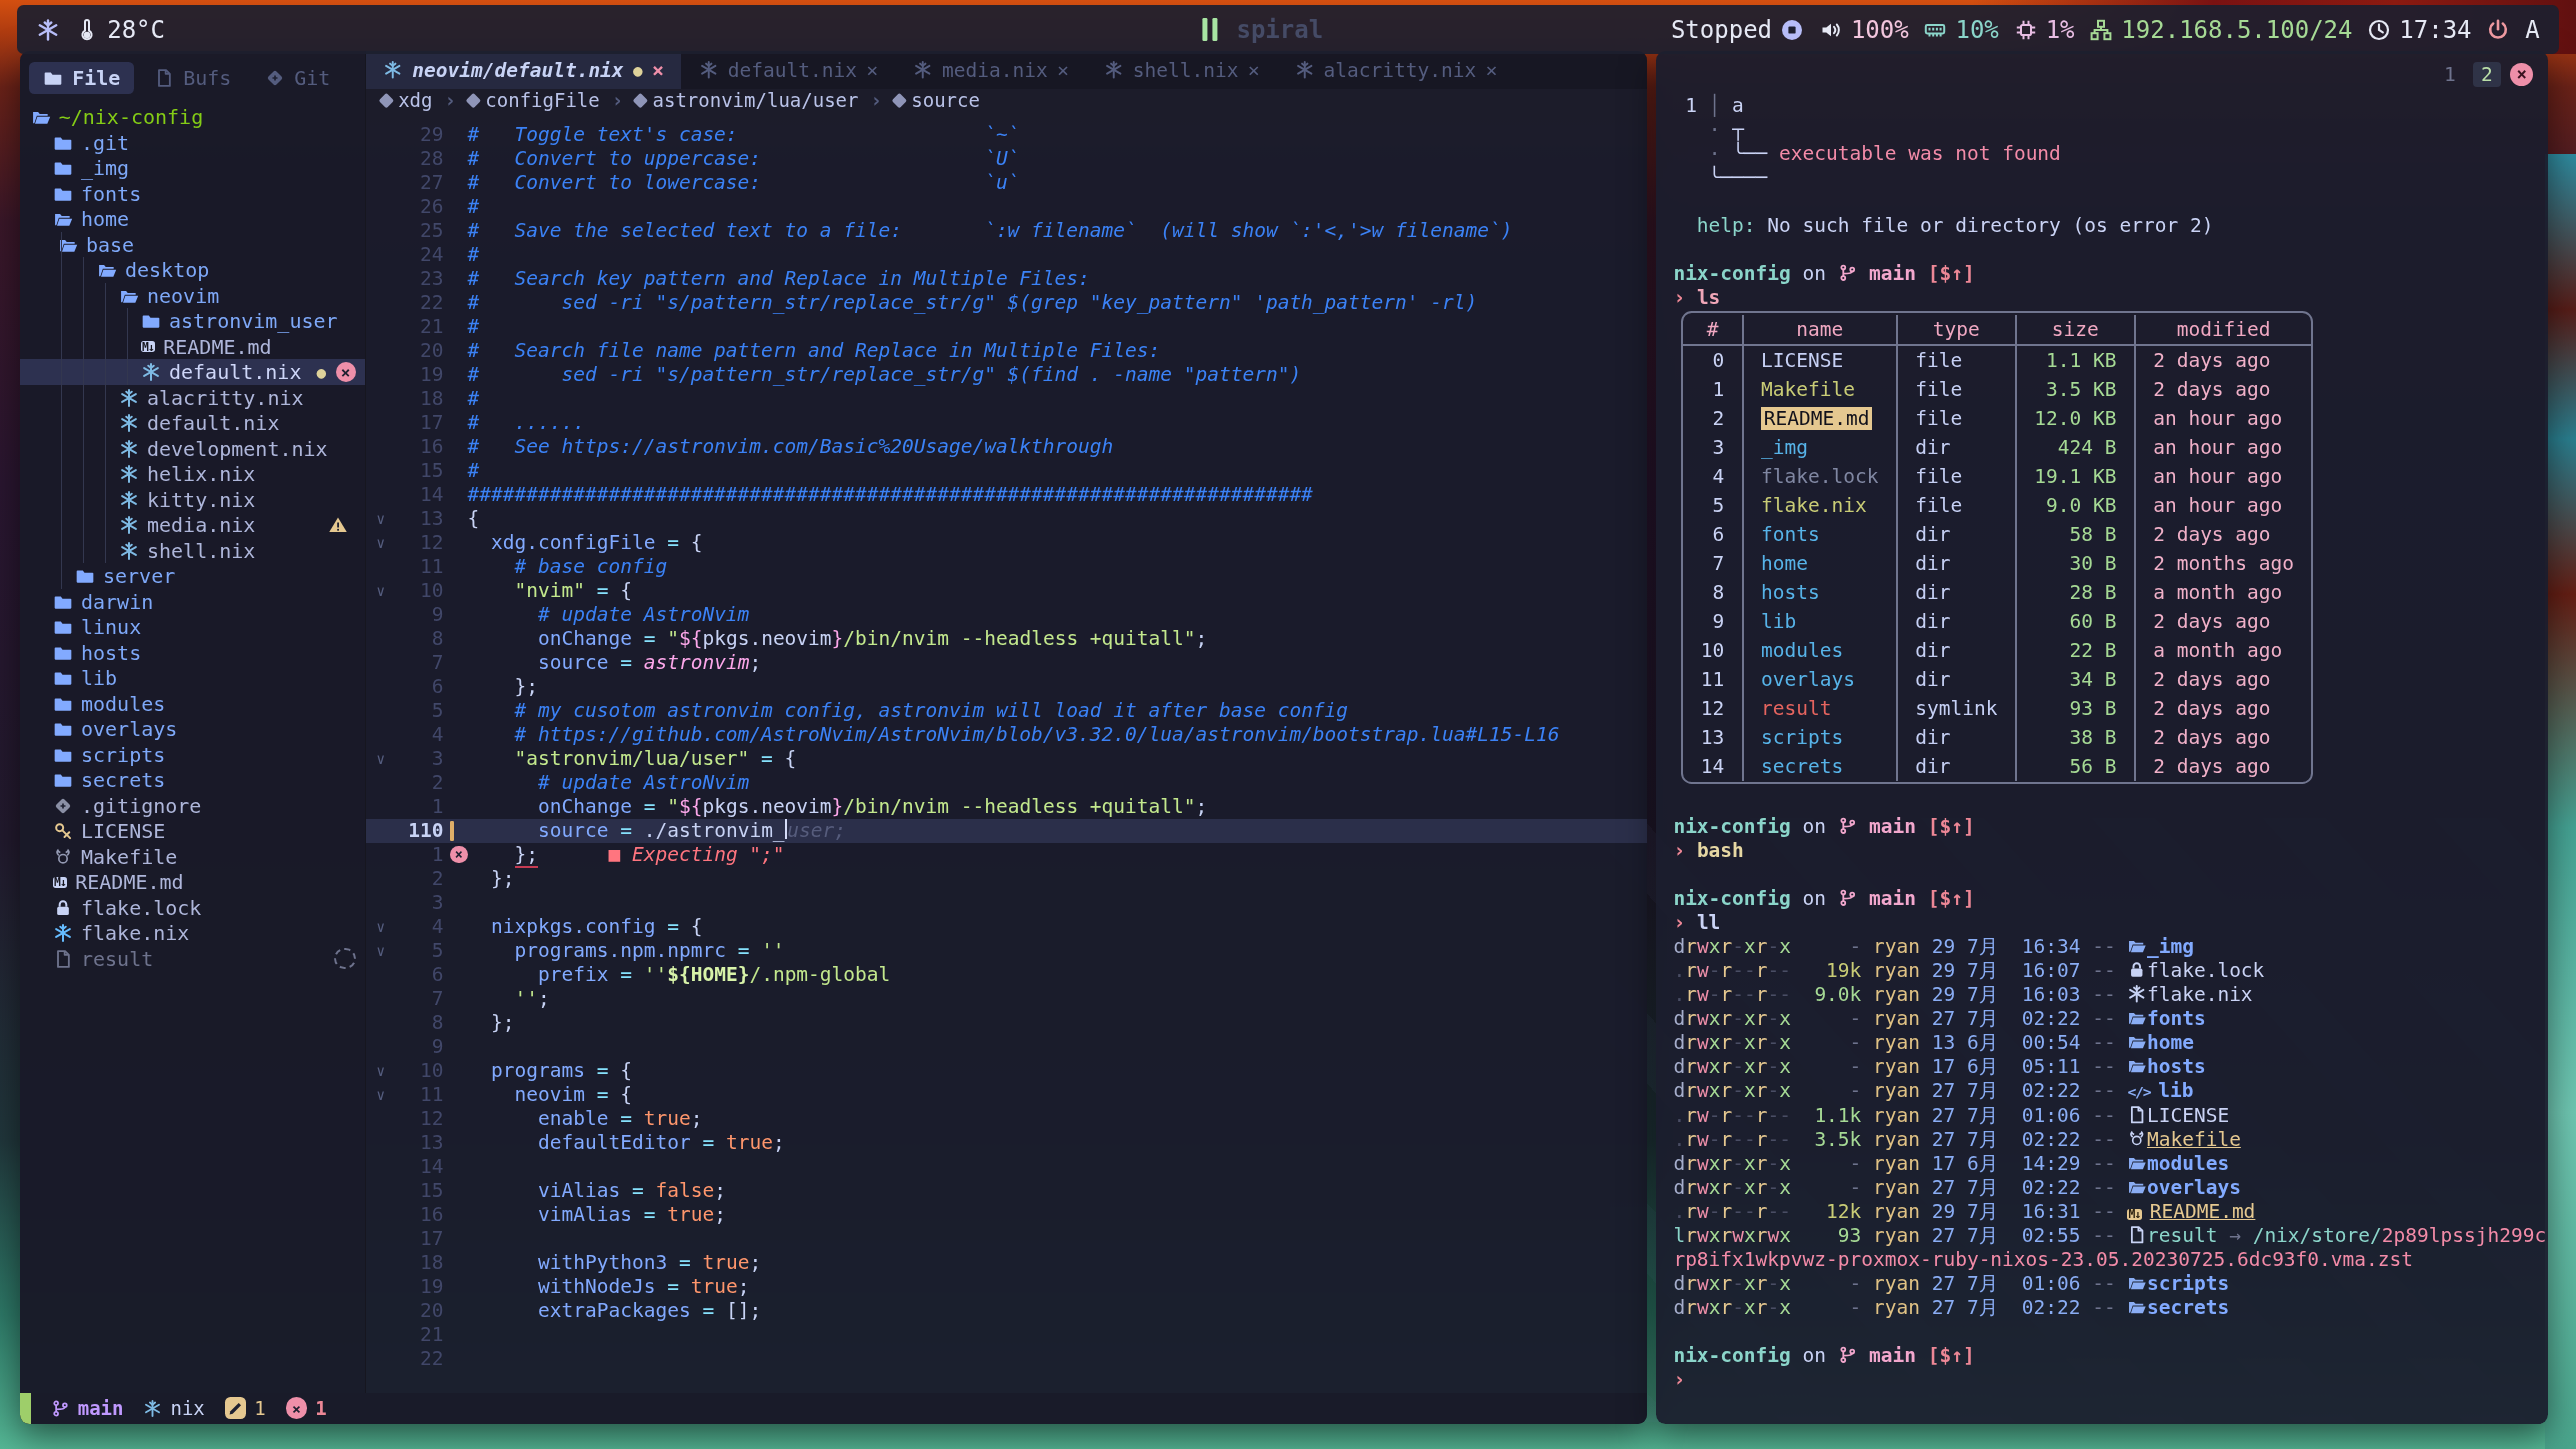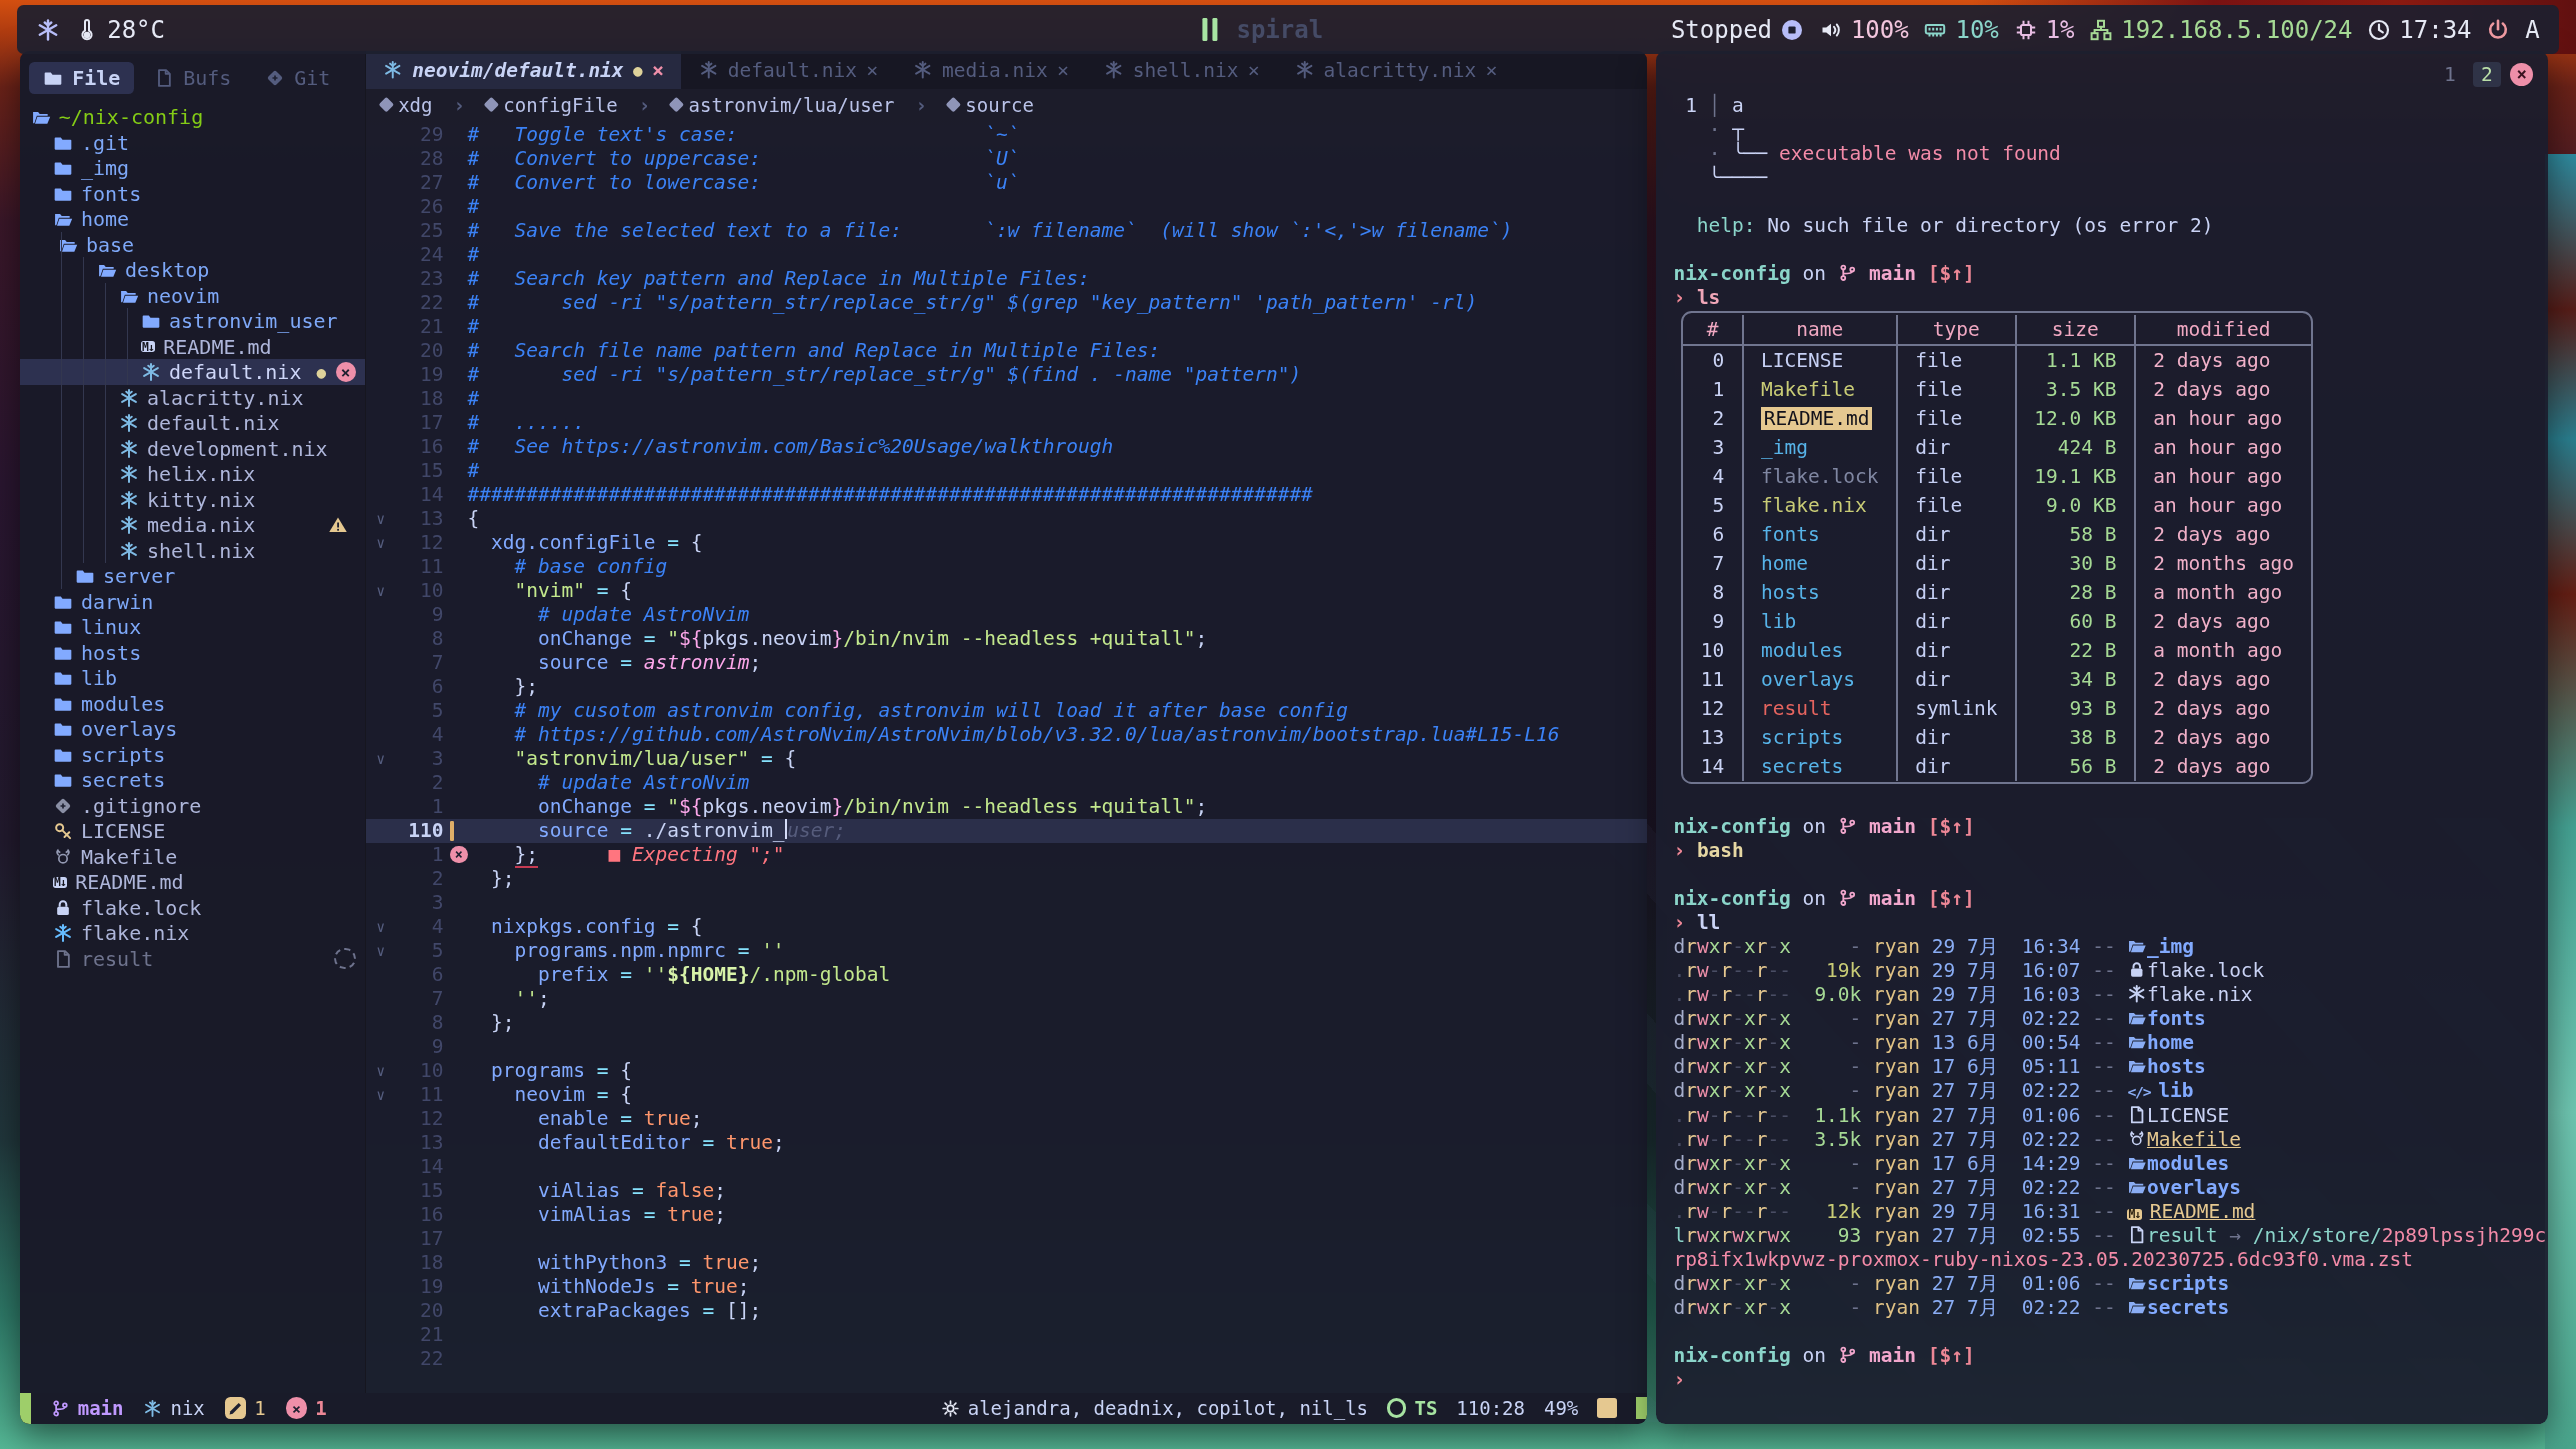--- a/index.html
+++ b/index.html
@@ -59,21 +59,21 @@
   .codetag{font-size:14.8px;font-weight:bold;letter-spacing:-1.3px;flex:none;margin-right:8px}
   
   .edmain{grid-row:1;grid-column:2;display:flex;flex-direction:column;overflow:hidden}
   .bufferline{display:flex;align-items:stretch;background:rgba(22,23,34,0.8);height:38px;flex:none;font-size:19.5px}
   .buftab{display:inline-flex;align-items:center;gap:9.4px;padding:0 17.4px;color:#545c7e;}
   .buftab .ico{color:#545c7e}
   .buftab.active{background:#262940;color:#c8d3f5;font-weight:bold;font-style:italic}
   .buftab.active .ico{color:#7ebae4}
   .bt-x{color:#545c7e;font-size:20px}
   .buftab.active .bt-x{color:#ee8fa9}
-  .winbar{display:flex;align-items:center;gap:21px;height:31px;flex:none;padding:0 14.8px;font-size:19px;color:#b9c2e8}
+  .winbar{display:flex;align-items:flex-start;gap:12px;height:31px;flex:none;padding:0 14.8px;font-size:19px;color:#b9c2e8}
   .crumb{display:inline-flex;align-items:center;gap:6.7px}
   .crumb-ic{width:10.7px;height:10.7px;background:#8f95b8;transform:rotate(45deg);border-radius:2px;flex:none}
   .crumb-sep{color:#545c7e;font-weight:bold}
   .code{flex:1;overflow:hidden;font-size:19.5px;line-height:24px;padding-top:2.7px}
   .cl{display:flex;align-items:center;height:24px;position:relative;white-space:pre}
   .cl.cur{background:#2b2f4a}
   .fold{width:29.5px;text-align:center;color:#545c7e;font-size:14.8px;flex:none}
   .nr{width:48px;text-align:right;color:#414769;padding-right:6.7px;flex:none}
   .nr.curnr{color:#c8d3f5;font-weight:bold}
   .sign{width:17.4px;flex:none;display:inline-flex;align-items:center}
@@ -836,39 +836,20 @@
                 <path d="M4.5 19.5l1-4L16 5l3 3L8.5 18.5z" fill="currentColor"></path>
               </svg>
             </span>
           </span>
         <span class="s-yel">1</span>
       </span>
       <span class="sl-item">
         <span class="sl-badge-err">×</span>
         <span class="s-red">1</span>
       </span>
-      <span class="sl-right">
-        <span class="sl-item">
-          <span class="ico c-wht" id="sl-gear-ic">
-              <svg viewBox="0 0 24 24" fill="none" stroke="currentColor" stroke-width="2.2">
-                <circle cx="12" cy="12" r="4"></circle>
-                <path d="M12 2.8v3M12 18.2v3M2.8 12h3M18.2 12h3M5.2 5.2l2.1 2.1M16.7 16.7l2.1 2.1M18.8 5.2l-2.1 2.1M7.3 16.7l-2.1 2.1" stroke-linecap="round"></path>
-              </svg>
-            </span>
-          <span>alejandra, deadnix, copilot, nil_ls</span>
-        </span>
-        <span class="sl-item">
-          <span class="ts-dot"></span>
-          <span class="c-tsgreen">TS</span>
-        </span>
-        <span>110:28</span>
-        <span>49%</span>
-        <span class="sl-ylw"></span>
-        <span class="end-block"></span>
-      </span>
     </footer>
   </section>
 
   <section class="win term-win">
     <div class="term-tabs" id="term-tabs">
         <span class="tt-num ">1</span>
         <span class="tt-num active">2</span>
         <span class="tt-close">×</span>
       </div>
     <div class="term-body" id="term-body"><pre class="tl"><span class="s-tfg"> 1 </span><span class="s-dim2">│ </span><span class="s-tfg">a</span></pre><pre class="tl"><span class="s-tfg">   </span><span class="s-dim2">·</span><span class="s-tfg"> </span><span class="s-tfg">┬</span></pre><pre class="tl"><span class="s-tfg">   </span><span class="s-dim2">·</span><span class="s-tfg"> </span><span class="s-tfg">╰── </span><span class="s-pink">executable was not found</span></pre><pre class="tl"><span class="s-tfg">   ╰────</span></pre><div class="tgap"></div><pre class="tl"><span class="s-teal">  help: </span><span class="s-tfg">No such file or directory (os error 2)</span></pre><div class="tgap"></div><pre class="tl"><span class="s-teal" style="font-weight:bold">nix-config</span><span class="s-tfg"> on </span><span class="ico s-pmain"><svg viewBox="0 0 24 24" fill="none" stroke="currentColor" stroke-width="2.2">

